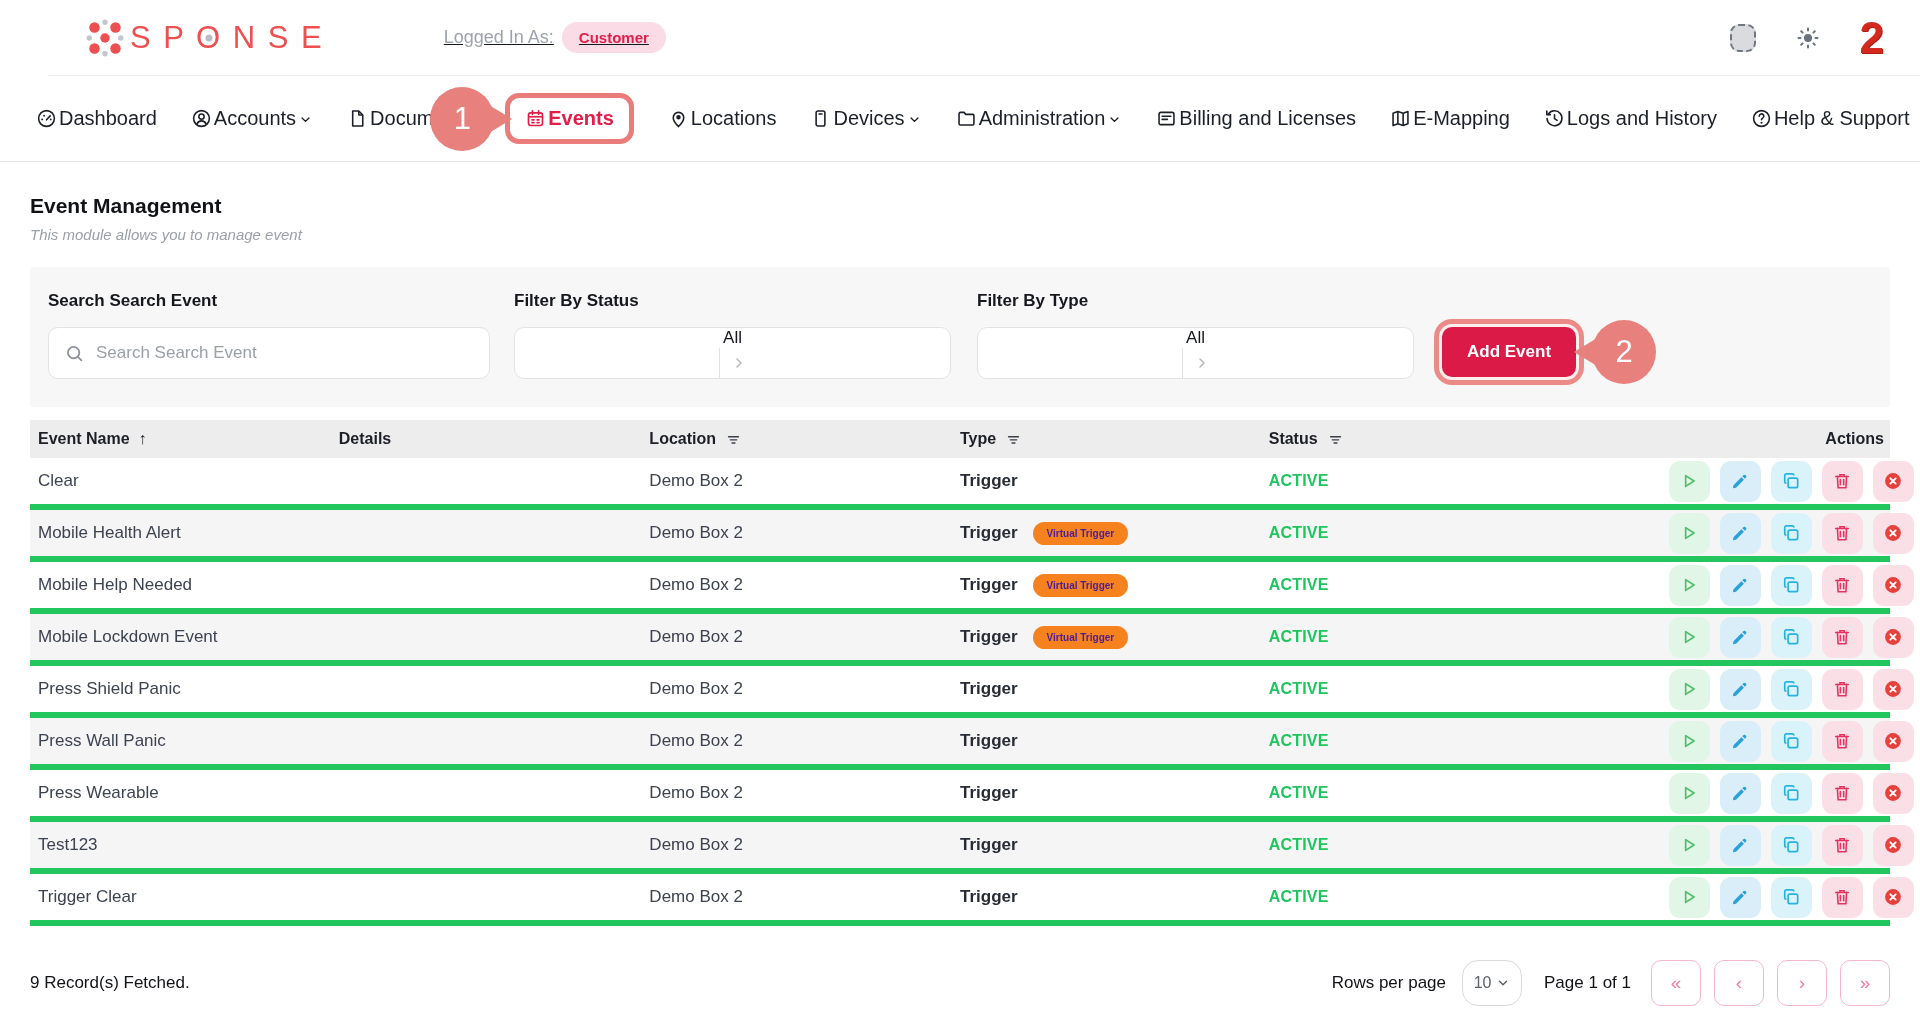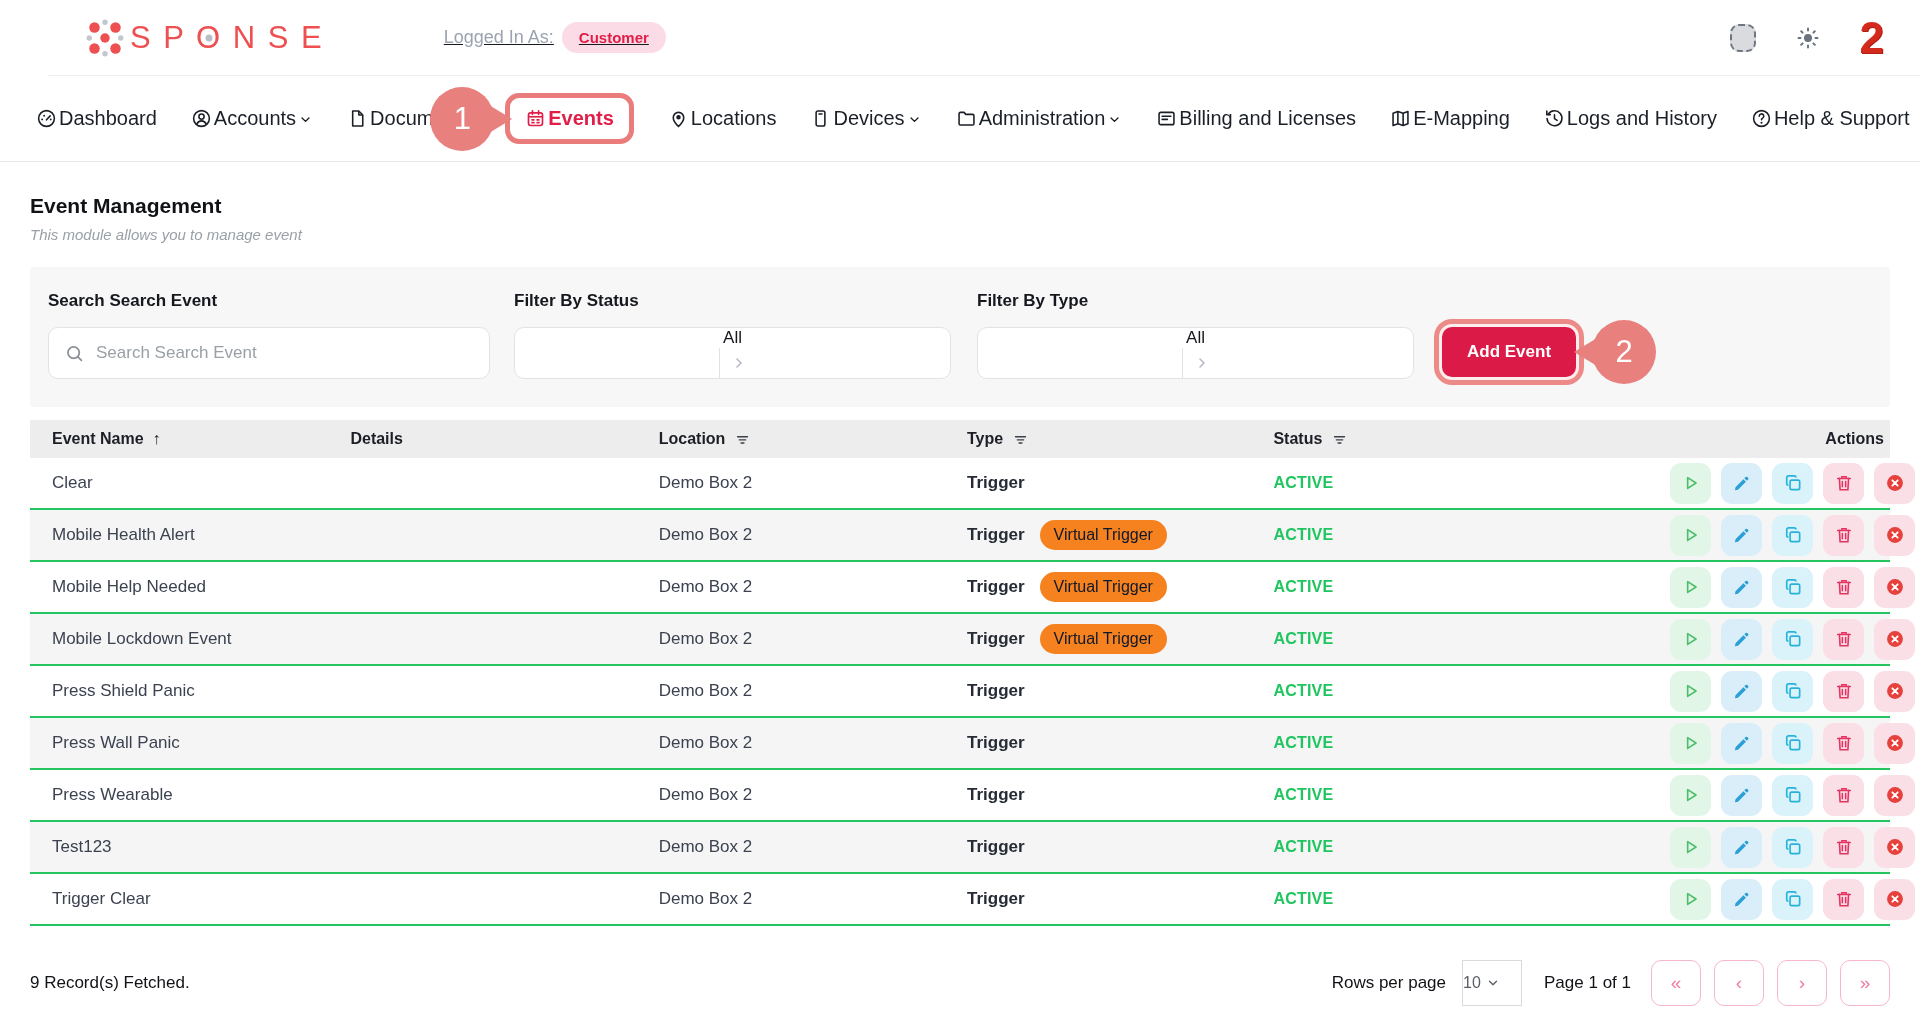--- a/index.html
+++ b/index.html
@@ -60,47 +60,47 @@
   .select-right { display: flex; align-items: center; gap: 11px; }
   .vdiv { width: 1px; height: 30px; background: #e2e2e5; }
   .chev-right { width: 16px; height: 16px; color: #b6bac1; }
   .add-wrap { position: relative; margin-left: 28px; margin-bottom: 2px; }
   .add-btn { height: 50px; padding: 0 25px; background: #dc1a47; color: #fff; font-weight: 700; font-size: 17px;
              border: 0; border-radius: 10px; cursor: pointer; font-family: inherit;
              box-shadow: 0 0 0 3px #fdeeee, 0 0 0 8px #ec8a88; }
 
   
   .etable { margin-top: 13px; }
-  .thead, .trow { display: grid; grid-template-columns: 16.6% 16.7% 16.7% 16.6% 21.5% auto; align-items: center; padding-left: 14px; }
+  .thead, .trow { display: grid; grid-template-columns: 16.6% 16.7% 16.7% 16.6% 21.5% auto; align-items: center; }
   .thead { background: #ededee; height: 38px; font-weight: 600; font-size: 16px; color: #1c1f26; }
   .th { display: flex; align-items: center; gap: 9px; cursor: pointer; }
   .th:first-child, .td:first-child { padding-left: 8px; }
   .th-actions { justify-content: flex-end; padding-right: 6px; text-align: right; }
   .sort-icon { font-size: 16px; }
   .filter-icon { width: 17px; height: 17px; color: #3a3f48; }
-  .trow { height: 52px; border-bottom: 2px solid #22c55e; font-size: 17px; color: #3c4250; }
+  .trow { height: 52px; border-bottom: 6px solid #22c55e; font-size: 17px; color: #3c4250; }
   .trow:nth-child(even) { background: #f5f5f6; }
   .td-type { font-weight: 700; color: #262b35; display: flex; align-items: center; gap: 15px; }
-  .vt-badge { background: #f5821f; color: #0f172a; font-size: 16px; font-weight: 400; padding: 6px 14px; border-radius: 999px; }
+  .vt-badge { background: #f5821f; color: #4c1d95; font-size: 10px; font-weight: 700; padding: 6px 14px; border-radius: 999px; }
   .status-active { color: #1fc55f; font-weight: 700; font-size: 16px; letter-spacing: .2px; }
   .td-actions { display: flex; justify-content: flex-end; gap: 10px; padding-right: 6px; }
   .abtn { width: 41px; height: 41px; border-radius: 11px; border: 0; display: flex; align-items: center; justify-content: center; cursor: pointer; }
   .abtn svg { width: 20px; height: 20px; }
   .abtn.play  { background: #e2f6e8; color: #4fbe68; }
   .abtn.edit  { background: #daeefa; color: #2b9fd8; }
   .abtn.copy  { background: #daf2fa; color: #27b2dc; }
   .abtn.del   { background: #fbdfe7; color: #e4335f; }
   .abtn.close { background: #fbdfe7; color: #e6413c; }
 
   
   .tfooter { display: flex; align-items: center; margin-top: 34px; font-size: 17px; color: #101216; }
   .tfooter-right { margin-left: auto; display: flex; align-items: center; }
   .rpp-label { margin-right: 16px; }
-  .rpp-select { height: 46px; width: 60px; border: 1px solid #d9d9de; border-radius: 0; background: #fff;
-                display: flex; align-items: center; gap: 5px; color: #5b6068; font-size: 16px; cursor: pointer; }
+  .rpp-select { height: 46px; width: 60px; border: 1px solid #d9d9de; border-radius: 16px; background: #fff;
+                display: flex; align-items: center; justify-content: center; gap: 5px; color: #5b6068; font-size: 16px; cursor: pointer; }
   .rpp-select svg { width: 14px; height: 14px; }
   .page-info { margin: 0 20px 0 22px; }
   .pg-group { display: flex; gap: 13px; }
   .pg-btn { width: 50px; height: 46px; border: 1px solid #f6b8c8; border-radius: 10px; background: #fff;
             color: #ef7ba0; font-size: 19px; display: flex; align-items: center; justify-content: center; cursor: pointer; font-family: inherit; }
 </style>
 </head>
 <body>
 
 <header class="topbar">

